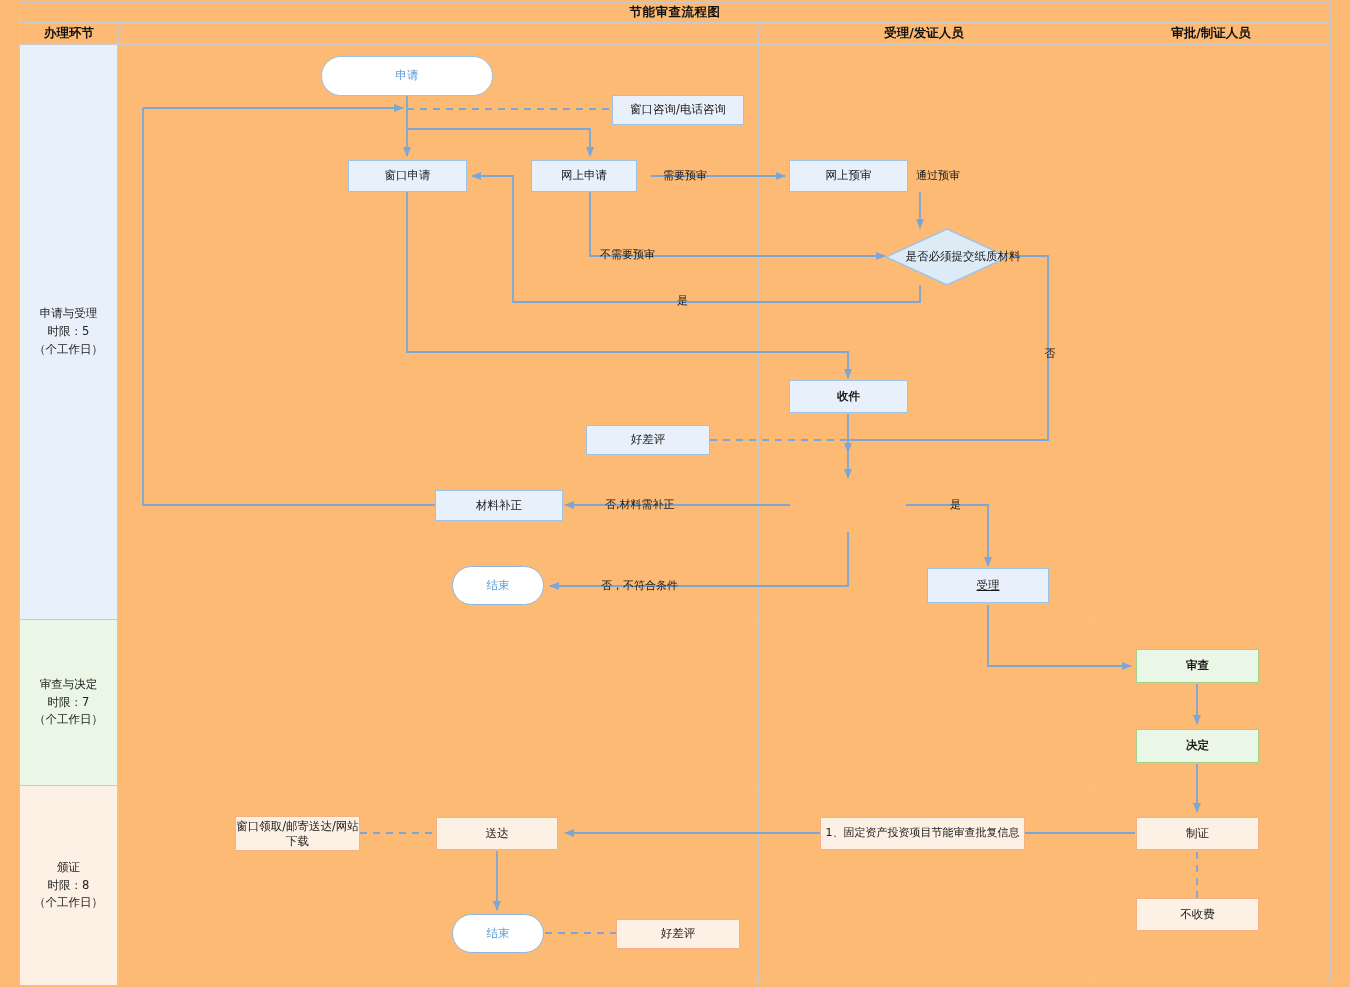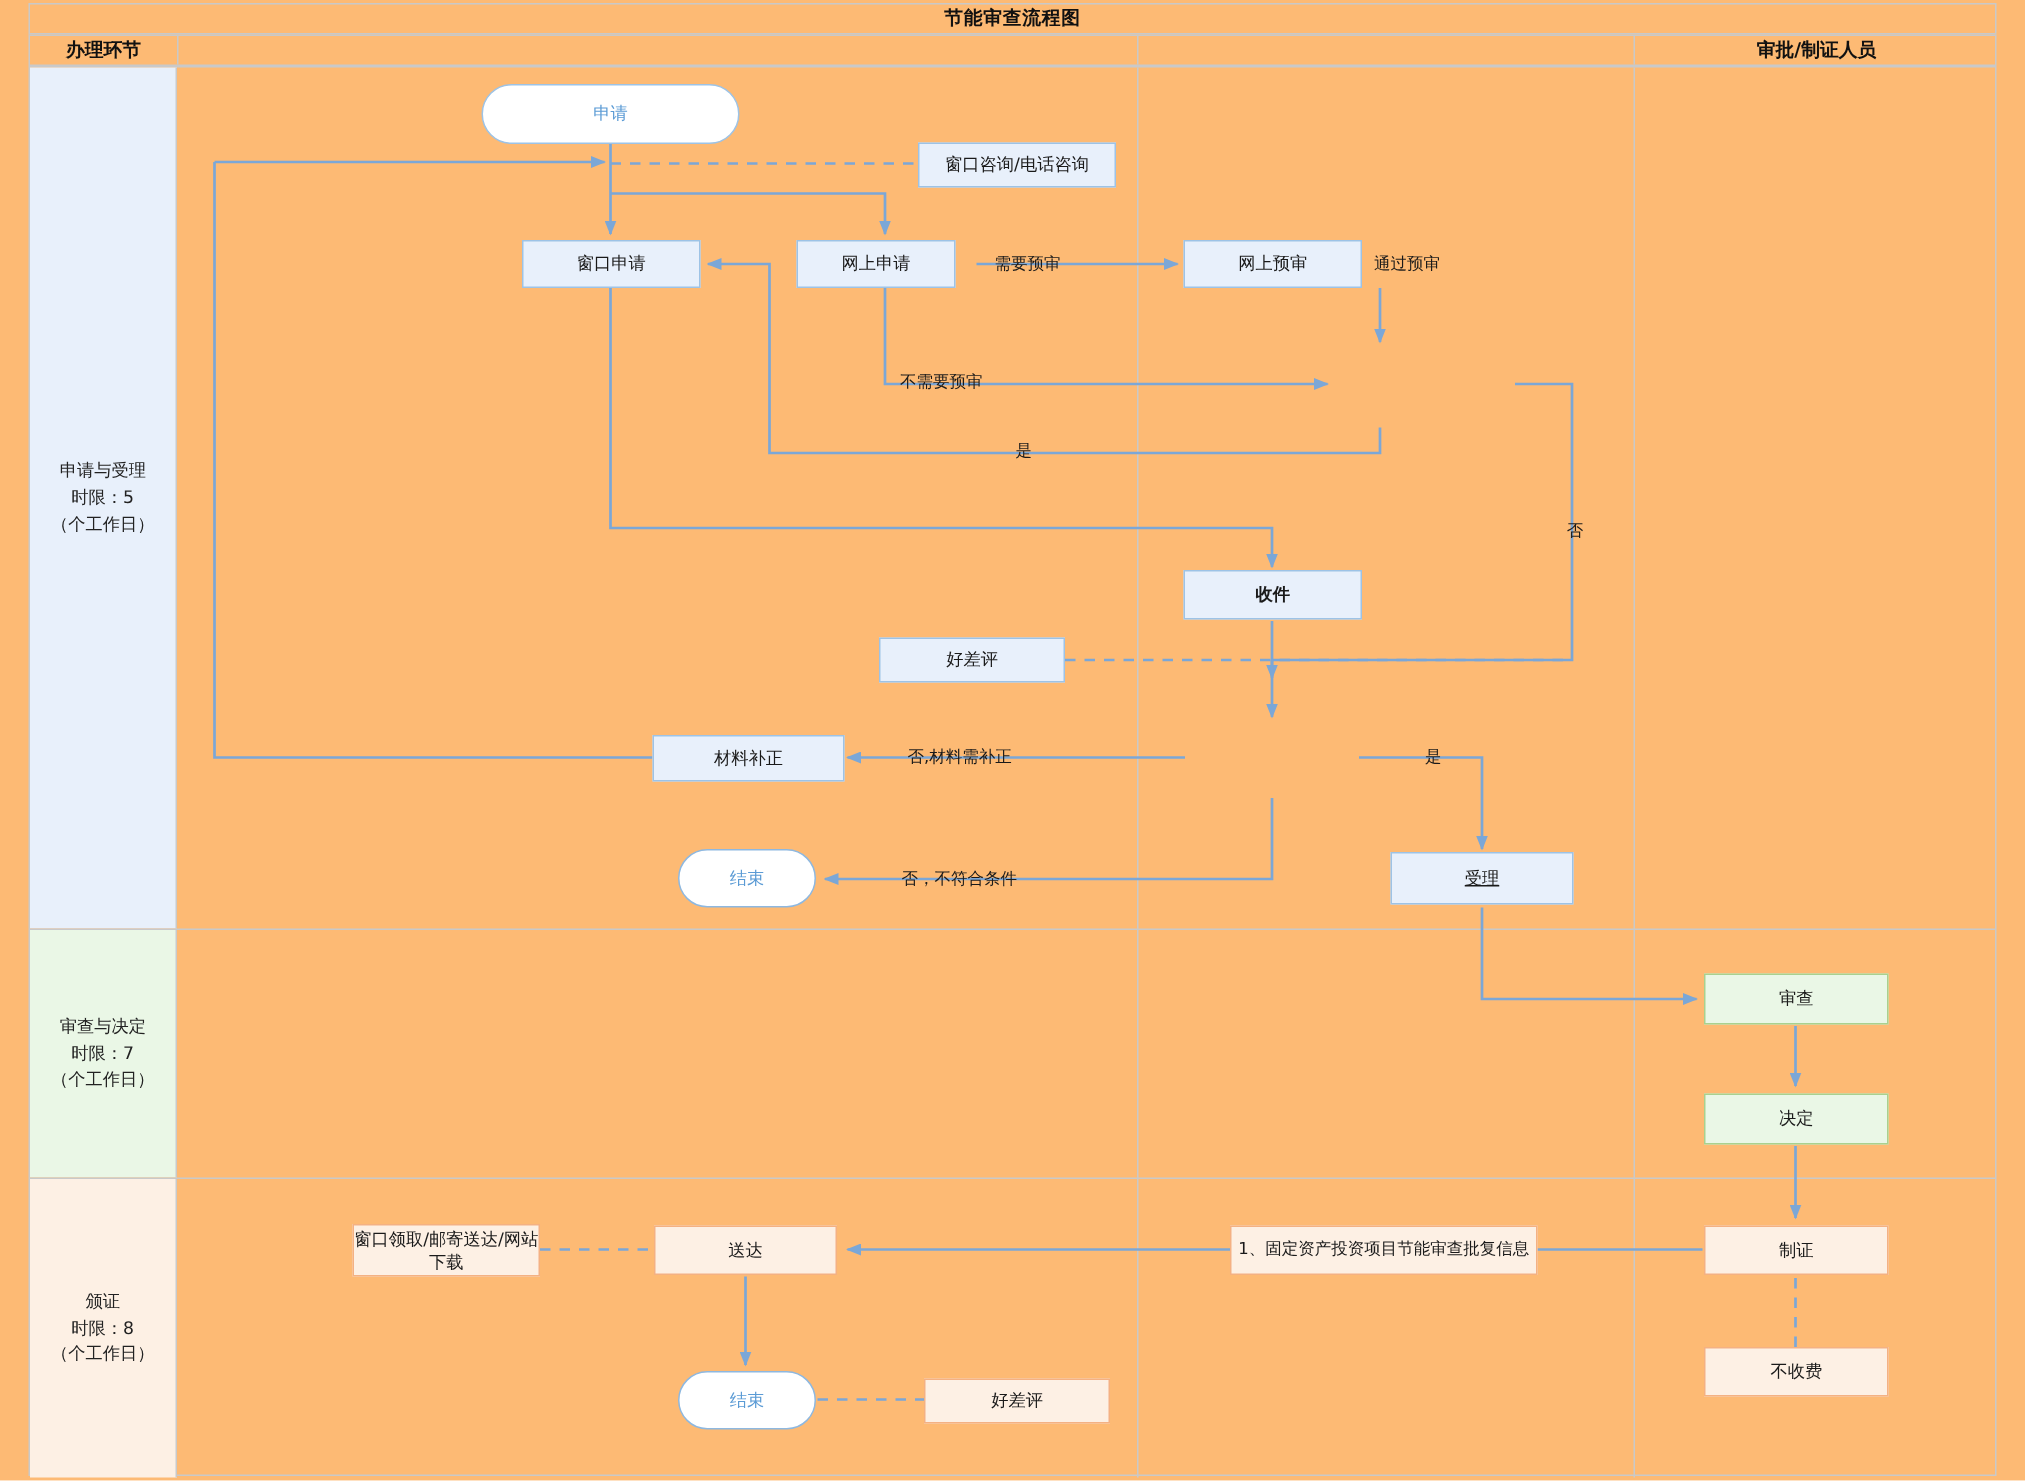--- a/index.html
+++ b/index.html
@@ -21,21 +21,21 @@
   .band-sep{position:absolute;left:0;width:100%;height:1px;background:#c9c9c9;}
   .col-sep{position:absolute;width:1px;background:#c9c9c9;}
 
   
   #flow{position:absolute;left:0;top:0;width:1350px;height:987px;pointer-events:none;}
 
   
   .node{position:absolute;box-sizing:border-box;display:flex;align-items:center;justify-content:center;
         text-align:center;font-size:11.5px;line-height:1.35;}
   .n-blue{background:#e8f0fb;border:1px solid #9dc3e6;color:#1a1a1a;}
-  .n-green{background:#eaf7e6;border:1px solid #a9d18e;color:#1a1a1a;}
+  .n-green{background:#eaf7e6;border:1px solid #a9d18e;color:#1a1a1a;font-weight:bold;}
   .n-orange{background:#fdf0e4;border:1px solid #f4b183;color:#1a1a1a;}
   .n-term{background:#ffffff;border:1.6px solid #8eb8e0;color:#5b9bd5;border-radius:22px;}
   .n-term-start{background:#ffffff;border:1.6px solid #9dc3e6;color:#5b9bd5;border-radius:26px;}
 
   .diamond{position:absolute;}
   .diamond .dshape{position:absolute;left:0;top:0;width:100%;height:100%;}
   .diamond .dtxt{position:absolute;left:0;top:0;width:100%;height:100%;
         display:flex;align-items:center;justify-content:center;text-align:center;
         font-size:11.5px;line-height:1.35;color:#1a1a1a;}
 
@@ -47,20 +47,21 @@
 <body>
 
 <div id="page">
 
   <div class="tbl-border title-bar">节能审查流程图</div>
 
   <div class="tbl-border hdr-row">
     <div class="hdr-cell" style="left:0;width:98px;">办理环节</div>
     <div class="hdr-sep" style="left:98px;"></div>
     <div class="hdr-sep" style="left:738px;"></div>
+    <div class="hdr-cell" style="left:739px;width:330px;">受理/发证人员</div>
     <div class="hdr-sep" style="left:1069px;"></div>
     <div class="hdr-cell" style="left:1070px;width:242px;">审批/制证人员</div>
   </div>
 
   <div class="tbl-border body-frame">
 
     <div class="band" style="top:0;height:574px;background:#e8f0fb;">
       <div>
         <div>申请与受理</div>
         <div>时限：5</div>
@@ -153,20 +154,26 @@
   <div class="node n-term-start" style="left:321px;top:56px;width:172px;height:40px;">申请</div>
 
   <div class="node n-blue" style="left:612px;top:95px;width:132px;height:30px;">窗口咨询/电话咨询</div>
 
   <div class="node n-blue" style="left:348px;top:160px;width:119px;height:32px;">窗口申请</div>
 
   <div class="node n-blue" style="left:531px;top:160px;width:106px;height:32px;">网上申请</div>
 
   <div class="node n-blue" style="left:789px;top:160px;width:119px;height:32px;">网上预审</div>
 
+  <div class="diamond" style="left:885px;top:228px;width:124px;height:58px;">
+    <svg class="dshape" viewBox="0 0 124 58" preserveAspectRatio="none">
+      <polygon points="62,1 123,29 62,57 1,29" fill="#ddebf7" stroke="#9dc3e6" stroke-width="1.4"></polygon>
+    </svg>
+    <div class="dtxt" style="padding:0 16px;">是否必须提交纸质材料</div>
+  </div>
 
   <div class="node n-blue" style="left:789px;top:380px;width:119px;height:33px;font-weight:bold;">收件</div>
 
   <div class="node n-blue" style="left:586px;top:425px;width:124px;height:30px;">好差评</div>
 
 
   <div class="node n-blue" style="left:435px;top:490px;width:128px;height:31px;">材料补正</div>
 
   <div class="node n-term" style="left:452px;top:566px;width:92px;height:39px;">结束</div>
 

